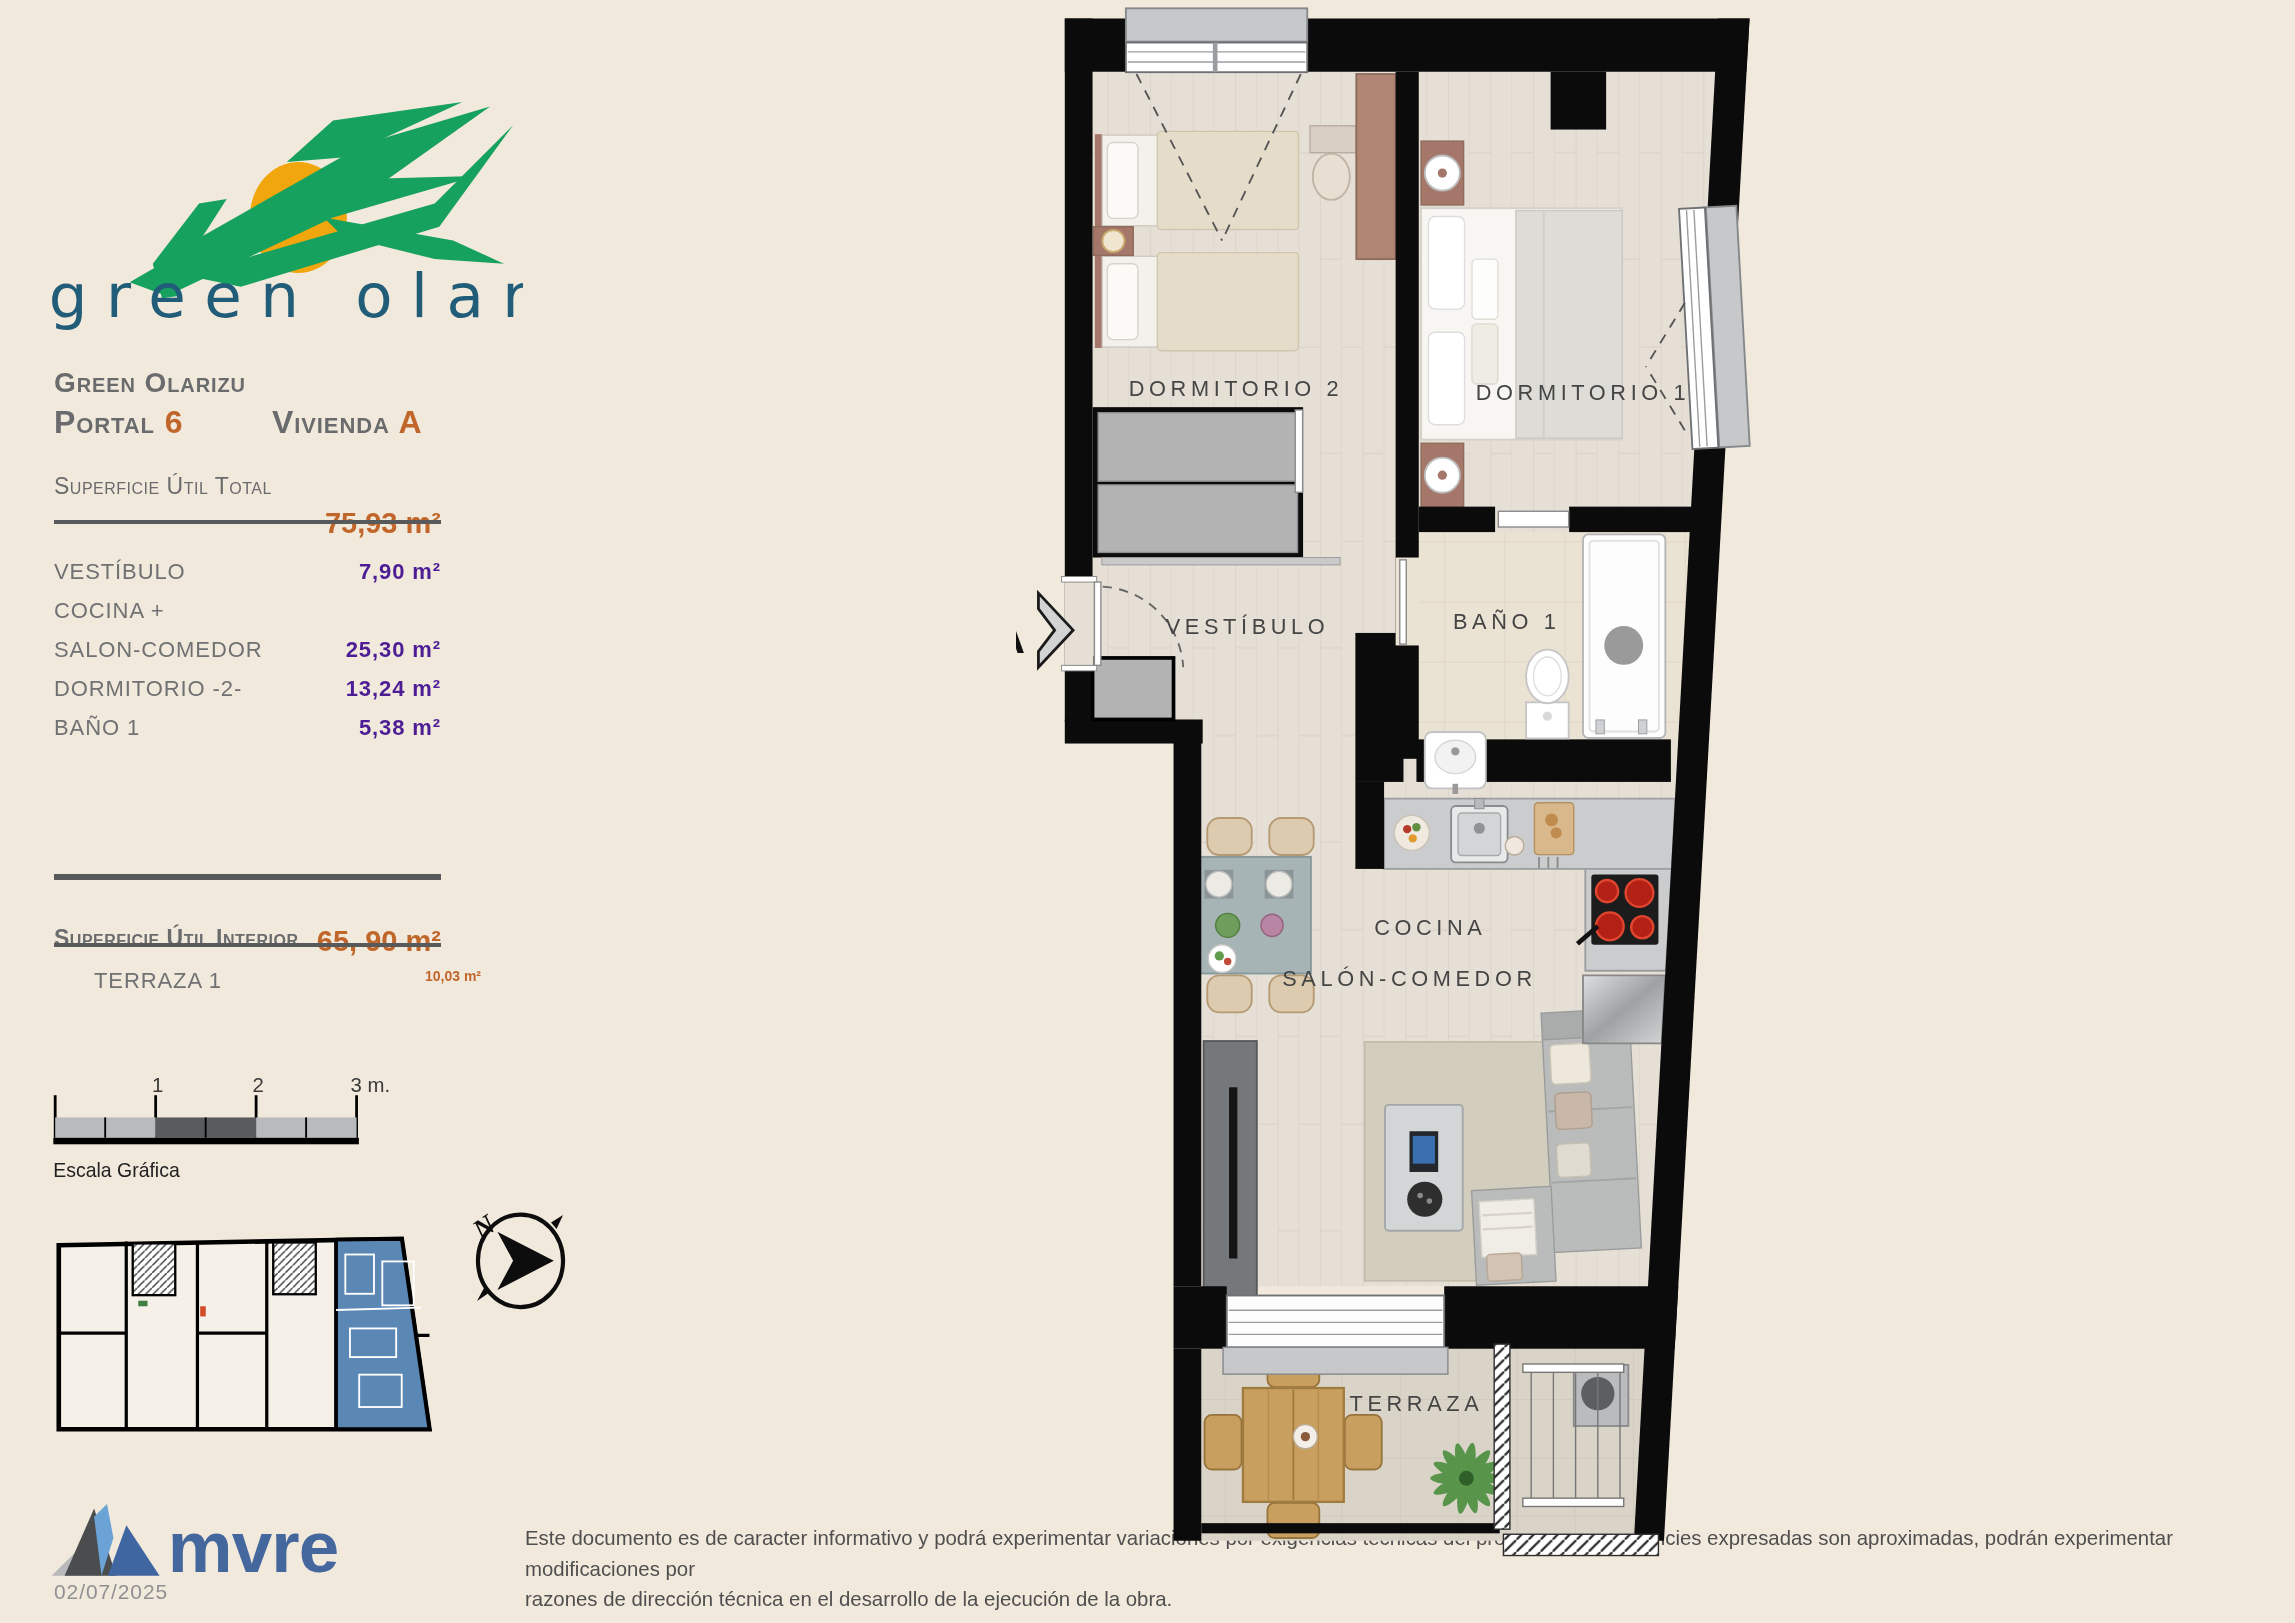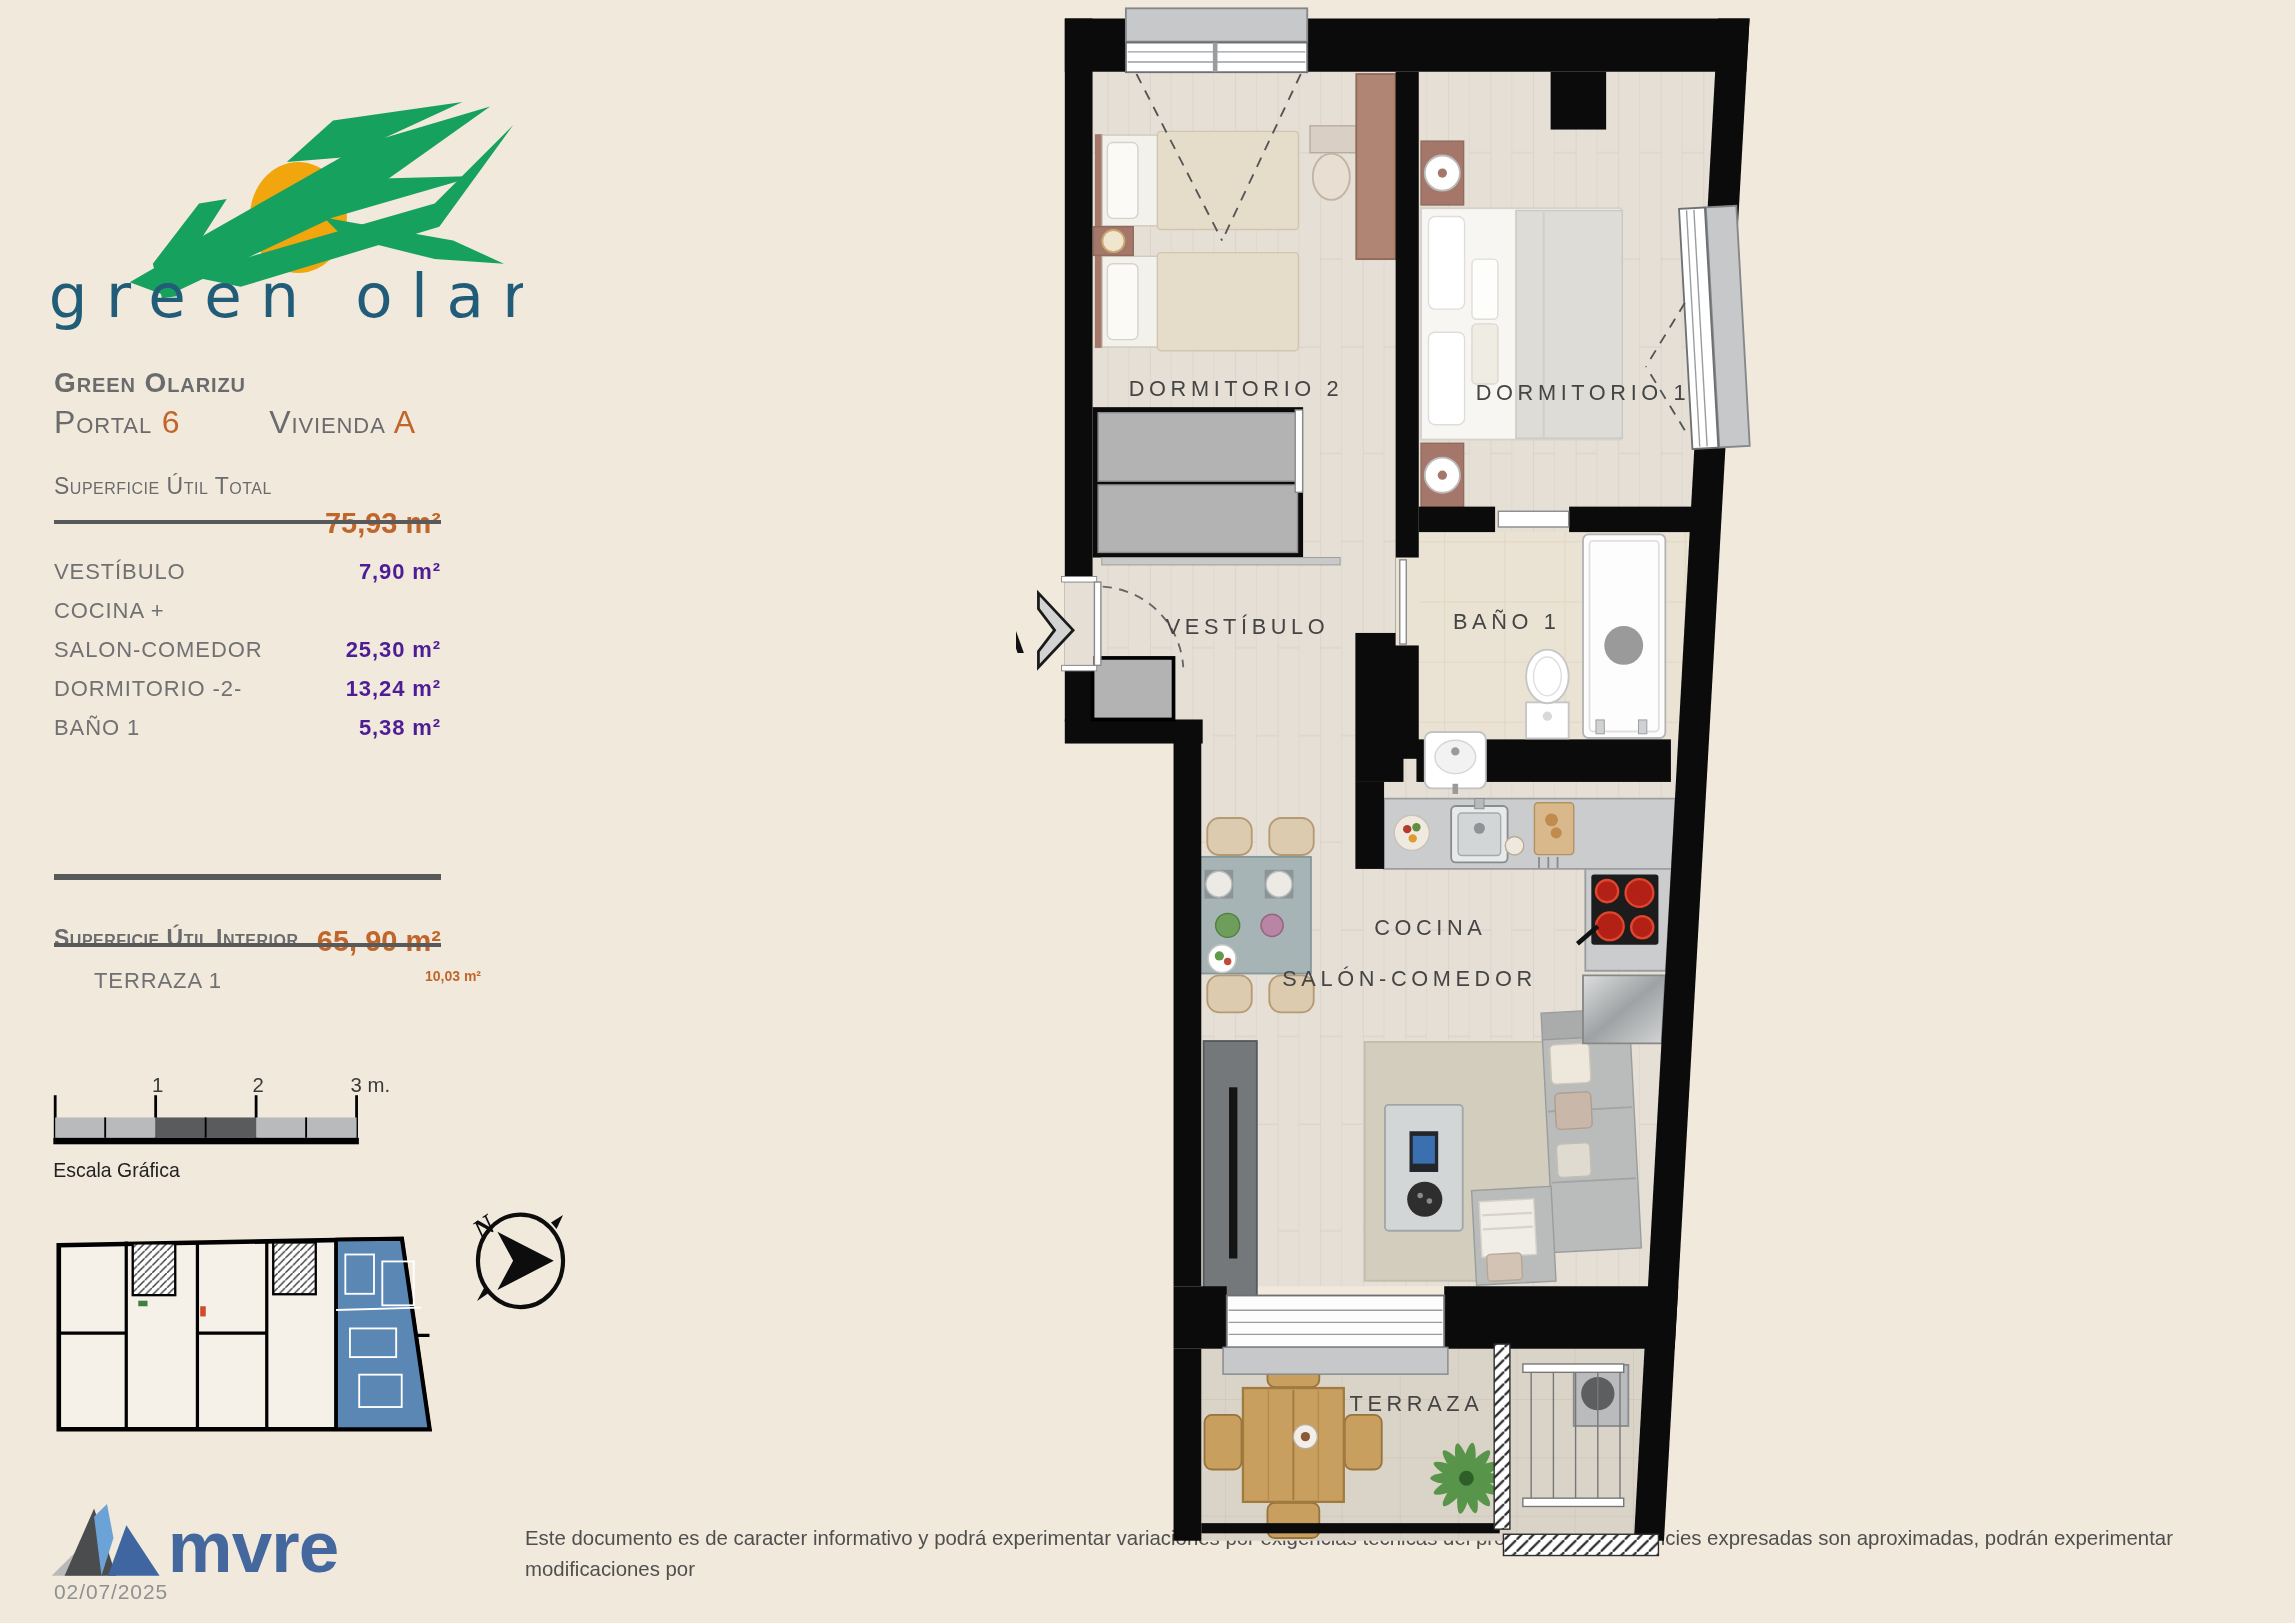--- a/index.html
+++ b/index.html
@@ -7,21 +7,21 @@
     width:2295px;height:1623px;position:relative;overflow:hidden;
     background:#f2e9dd;
     font-family:"Liberation Sans", sans-serif;
     -webkit-font-smoothing:antialiased;
   }
   .abs{position:absolute;}
   
   #brand-logo{left:46px;top:65px;width:477px;height:268px;}
   #title-block{left:54px;top:368px;width:387px;color:#6a6b6d;}
   .proj-name{font-variant:small-caps;font-weight:bold;font-size:28px;letter-spacing:0.9px;line-height:1.05;}
-  .portal-line{font-variant:small-caps;font-weight:normal;font-size:32px;letter-spacing:0.9px;margin-top:6.5px;}
+  .portal-line{font-variant:small-caps;font-weight:bold;font-size:32px;letter-spacing:0.9px;margin-top:6.5px;}
   .portal-line .orange{color:#c1662b;}
   .gap-lg{display:inline-block;width:69px;}
   .sup-label{font-variant:small-caps;font-weight:normal;font-size:23px;letter-spacing:0.5px;margin-top:32px;}
   .sup-total{font-size:29px;font-weight:bold;color:#c1662b;text-align:right;margin-top:7.4px;}
   .rule{position:absolute;left:54px;width:387px;background:#58595b;}
   #rule1{top:520px;height:3.7px;}
   #rule2{top:874px;height:5.6px;}
   #rule3{top:943px;height:3.7px;}
   #surface-table{left:54px;top:559px;width:387px;}
   .srow{position:relative;height:39px;font-size:22px;color:#707173;letter-spacing:0.9px;}
@@ -185,20 +185,21 @@
 <svg id="mvre-logo" class="abs" width="361" height="83" viewBox="0 0 780 180">
   <polygon points="0,158 60,98 112,158" fill="#b9b9bb"></polygon>
   <polygon points="28,158 92,12 140,158" fill="#4a4c4e"></polygon>
   <polygon points="92,30 120,2 134,76 108,158" fill="#6ba3d6"></polygon>
   <polygon points="122,158 162,48 234,158" fill="#3f66a0"></polygon>
   <text class="mvretext" x="252" y="150">mvre</text>
 </svg>
 <div id="date" class="abs">02/07/2025</div>
 <div id="disclaimer" class="abs">
   <div>Este documento es de caracter informativo y podrá experimentar variaciones por exigencias técnicas del proyecto. Las superficies expresadas son aproximadas, podrán experimentar modificaciones por</div>
+  <div>razones de dirección técnica en el desarrollo de la ejecución de la obra.</div>
 </div>
 
 <svg id="plan" class="abs" width="787" height="1587" viewBox="2195 0 1700 3430">
   <defs>
     <pattern id="wood" width="92" height="420" patternUnits="userSpaceOnUse">
       <rect width="92" height="420" fill="#e5dfd6"></rect>
       <line x1="0" y1="0" x2="0" y2="420" stroke="#d7cfc4" stroke-width="3"></line>
       <line x1="46" y1="0" x2="46" y2="420" stroke="#ded7cc" stroke-width="2"></line>
       <line x1="0" y1="140" x2="46" y2="140" stroke="#d7cfc4" stroke-width="2"></line>
       <line x1="46" y1="330" x2="92" y2="330" stroke="#d7cfc4" stroke-width="2"></line>

